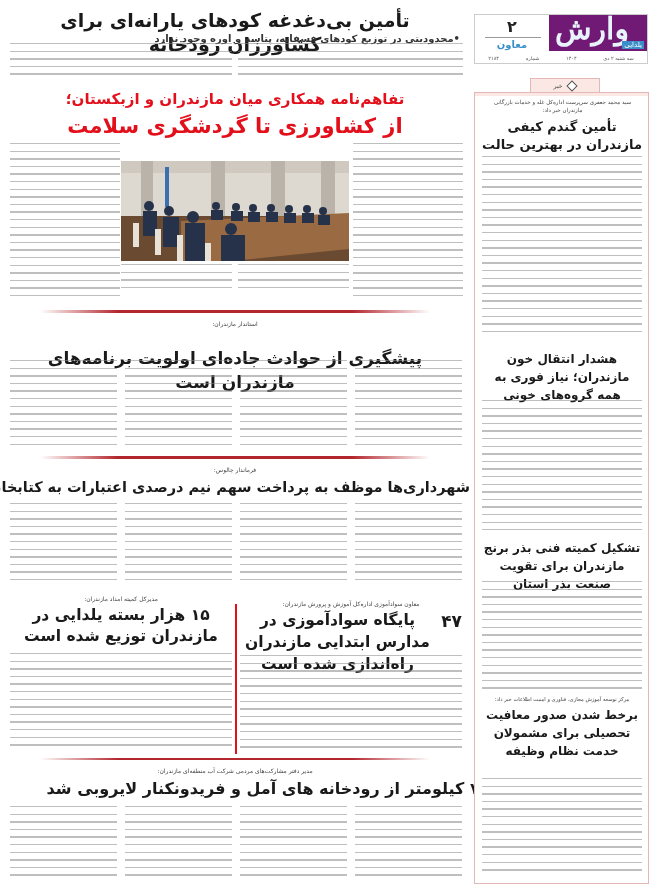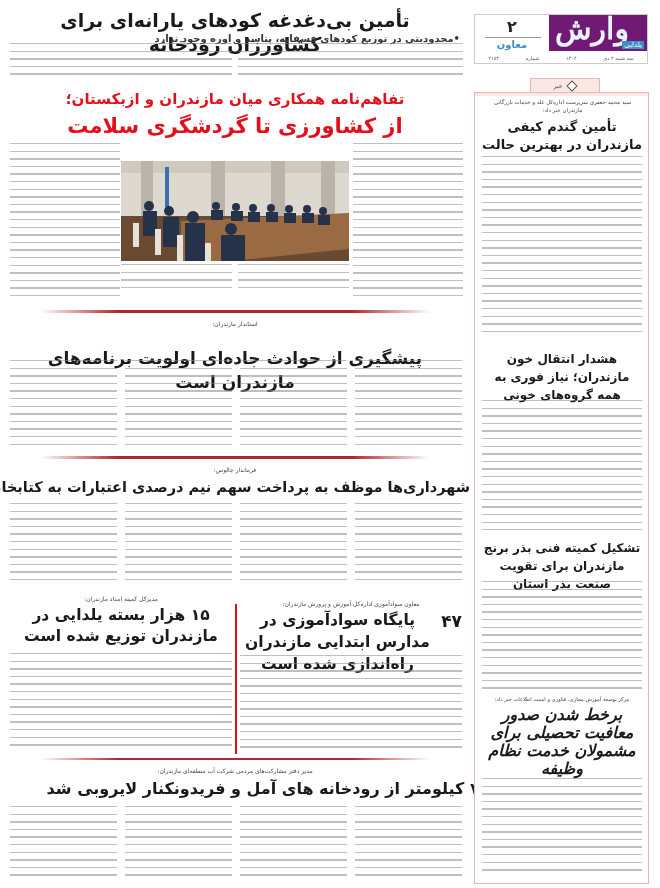--- a/index.html
+++ b/index.html
@@ -191,16 +191,16 @@
 <div class="col body-text" style="left:482px; top:400px; width:160px; height:130px;" title="مدیرکل انتقال خون مازندران با اشاره به کاهش ذخایر خونی، از مردم خواست با اهدای خون به یاری بیماران بشتابند. عبدالله محمدی فیروزجایی مدیرکل انتقال خون استان مازندران با تأکید بر نیاز فوری به همه گروه‌های خونی، گفت: کاهش ذخایر خونی در استان، مشارکت گسترده مردم در اهدای خون را بیش از گذشته ضروری کرده است.">
     <span class="filler"></span>
   </div>
 
 <div class="abs h-black" style="left:482px; top:539px; width:160px; font-size:12px; line-height:18px;">تشکیل کمیته فنی بذر برنج مازندران برای تقویت صنعت بذر استان</div>
 <div class="col body-text" style="left:482px; top:581px; width:160px; height:110px;" title="جلسه کمیته فنی بذر برنج مازندران با حضور مسئولان سازمان جهاد کشاورزی، مؤسسات تحقیقاتی و شرکت‌های تولید کننده بذر، بمنظور برنامه‌ریزی و رفع چالش‌های تولید بذر گواهی‌شده برنج در آمل برگزار شد. هادی باقری معاون بهبود تولیدات گیاهی سازمان جهاد کشاورزی مازندران، با اشاره به اهداف تشکیل کمیته فنی بذر برنج استان در مرکز رشد و نوآوری شهرستان آمل گفت.">
     <span class="filler"></span>
   </div>
 
 <div class="abs kicker" style="left:482px; top:696px; width:160px; font-size:5.2px;">مرکز توسعه آموزش مجازی، فناوری و امنیت اطلاعات خبر داد:</div>
-<div class="abs h-black" style="left:482px; top:706px; width:160px; font-size:16px; line-height:18px;font-style:italic;">برخط شدن صدور معافیت تحصیلی برای مشمولان خدمت نظام وظیفه</div>
+<div class="abs h-black" style="left:482px; top:706px; width:160px; font-size:12px; line-height:18px;">برخط شدن صدور معافیت تحصیلی برای مشمولان خدمت نظام وظیفه</div>
 <div class="col body-text" style="left:482px; top:778px; width:160px; height:95px;" title="مرکز توسعه آموزش مجازی، فناوری و امنیت اطلاعات از برخط شدن صدور معافیت تحصیلی برای دانش‌آموزان پسر مشمول (دانش‌آموزان ۱۸ سال تمام) خبر داد. مرکز توسعه آموزش مجازی، فناوری و امنیت اطلاعات از برخط شدن صدور معافیت تحصیلی خبر داد و روابط عمومی وزارت آموزش و پرورش، اطلاعات مورد نیاز برای صدور معافیت تحصیلی بصورت برخط از سامانه دانش‌آموزی «سیناد» وابسته به وزارت آموزش و پرورش استخراج می‌شود و دانش‌آموزان باید در سال تحصیلی جاری در این سامانه ثبت‌نام کرده باشند.">
     <span class="filler"></span>
   </div>
 
 </body></html>

